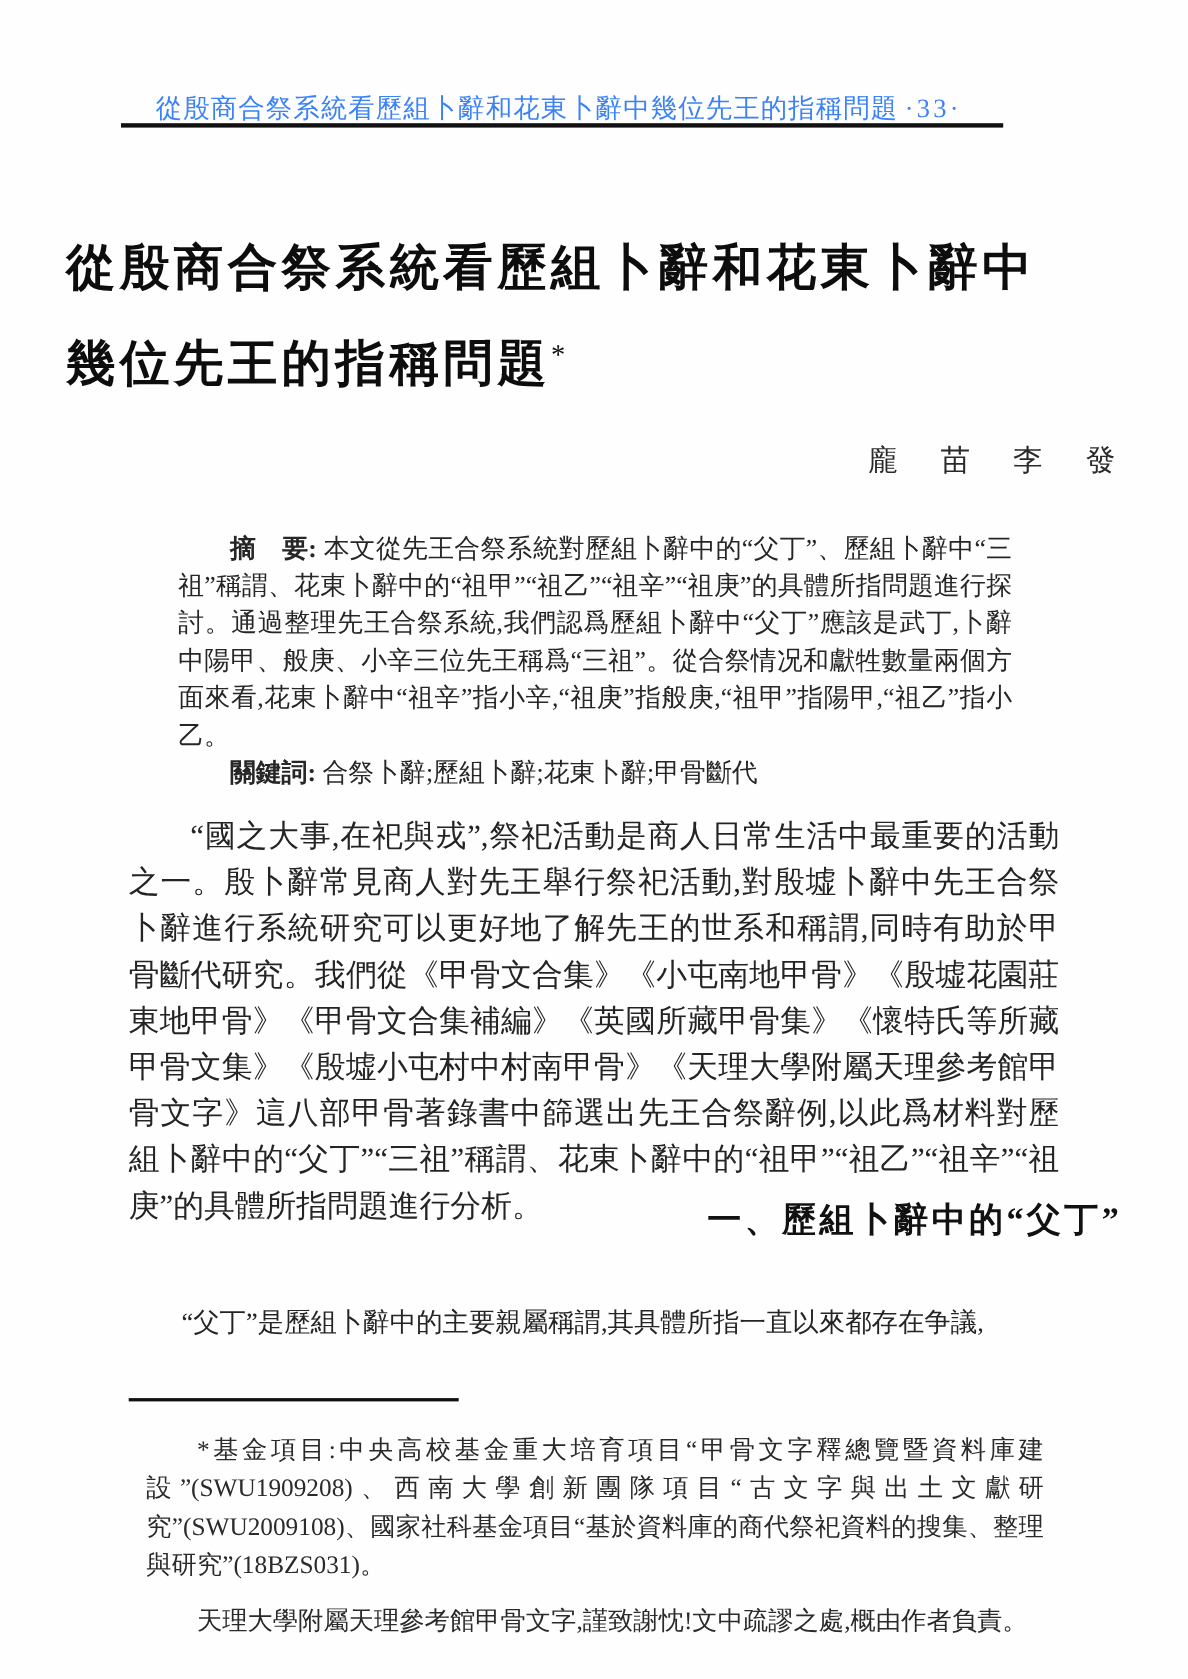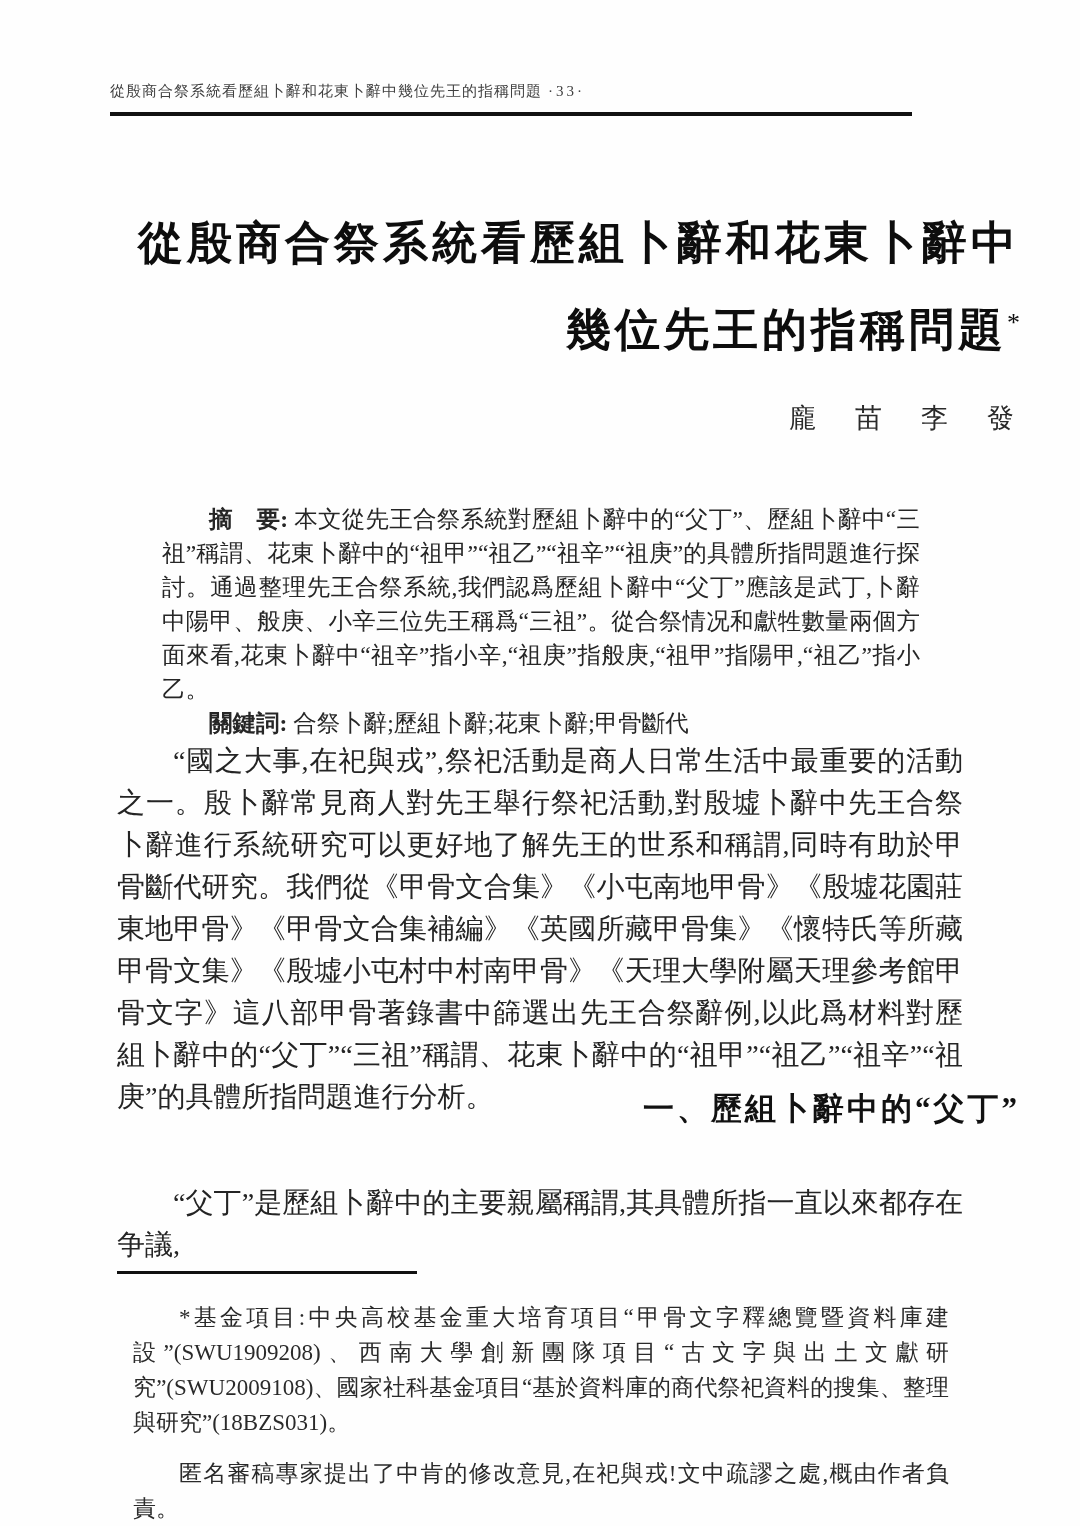--- a/index.html
+++ b/index.html
@@ -16,45 +16,45 @@
     color: #1f1f1f;
     overflow: hidden;
   }
 
   
   .running-header {
     position: absolute;
     left: 110px;
     top: 82px;
     width: 802px;
-    text-align: left;
-    font-size: 15px;
+    text-align: center;
+    font-size: 24px;
     letter-spacing: 1px;
-    color: #404040;
+    color: #3b82f6;
     padding-right: 6px;
     box-sizing: border-box;
     white-space: nowrap;
   }
   .running-header .pageno { margin-left: 6px; letter-spacing: 3px; }
   .header-rule {
     position: absolute;
     left: 110px;
     top: 112px;
     width: 802px;
     height: 4px;
     background: #111;
   }
 
   
   .article-title {
     position: absolute;
     left: 60px;
     top: 203px;
     width: 960px;
-    text-align: right;
+    text-align: left;
     font-size: 45px;
     font-weight: 700;
     line-height: 80px;
     letter-spacing: 4px;
     color: #0d0d0d;
   }
   .article-title sup {
     font-size: 26px;
     font-weight: 400;
     vertical-align: 14px;
@@ -76,21 +76,20 @@
   
   .abstract {
     position: absolute;
     left: 162px;
     top: 482px;
     width: 758px;
     font-size: 23.5px;
     line-height: 34px;
     text-align: justify;
     color: #262626;
-    margin-top: 20px;
   }
   .abstract p { margin: 0; text-indent: 2em; }
   .abstract .label { font-weight: 700; }
 
   
   .body-text {
     position: absolute;
     left: 117px;
     top: 740px;
     width: 846px;
@@ -111,21 +110,21 @@
     font-weight: 700;
     letter-spacing: 3px;
     color: #111;
   }
 
   .para-2 {
     position: absolute;
     left: 117px;
     top: 1182px;
     width: 846px;
-    font-size: 28px;
+    font-size: 24px;
     line-height: 42px;
     text-align: justify;
     color: #242424;
   }
   .para-2 p { margin: 0; text-indent: 2em; }
 
   
   .footnote-divider {
     position: absolute;
     left: 117px;
@@ -175,16 +174,16 @@
   <div class="section-heading">一、歷組卜辭中的“父丁”</div>
 
   <div class="para-2">
     <p>“父丁”是歷組卜辭中的主要親屬稱謂,其具體所指一直以來都存在争議,</p>
   </div>
 
   <div class="footnote-divider"></div>
 
   <div class="footnotes">
     <p>*基金項目:中央高校基金重大培育項目“甲骨文字釋總覽暨資料庫建設”(SWU1909208)、西南大學創新團隊項目“古文字與出土文獻研究”(SWU2009108)、國家社科基金項目“基於資料庫的商代祭祀資料的搜集、整理與研究”(18BZS031)。</p>
-    <p>匿名審稿專家提出了中肯的修改意見,在祀與戎!文中疏謬之處,概由作者負責。</p>
+    <p>天理大學附屬天理參考館甲骨文字,謹致謝忱!文中疏謬之處,概由作者負責。</p>
   </div>
 
 </div>
 
 </body></html>

